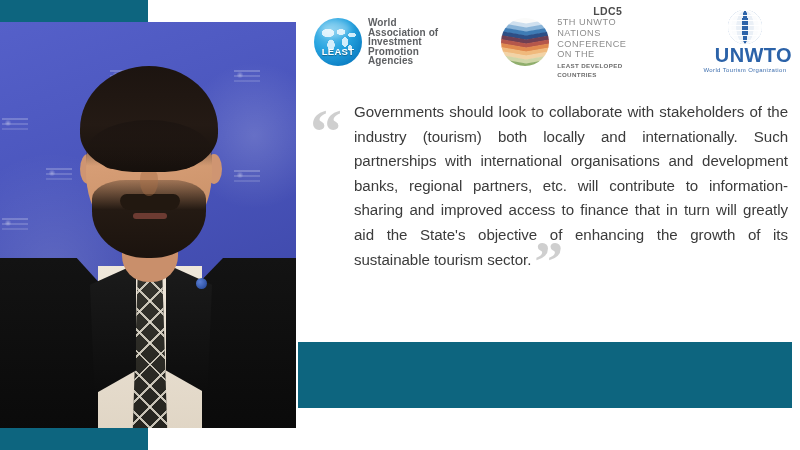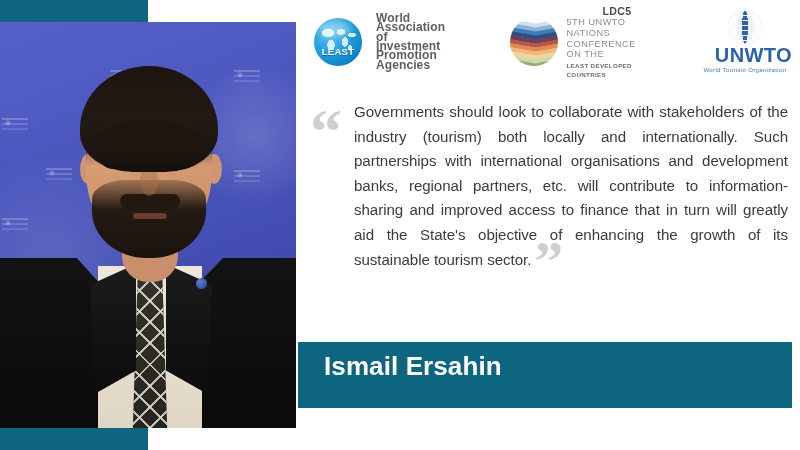--- a/index.html
+++ b/index.html
@@ -188,22 +188,22 @@
     position:absolute; left:0; right:0; bottom:9px;
     text-align:center; color:#fff;
     font-size:9.5px; font-weight:bold; letter-spacing:.3px;
     text-shadow:0 1px 1px rgba(0,0,0,.35);
   }
   .waipa-globe .shine {
     position:absolute; left:5px; top:3px; width:32px; height:16px;
     border-radius:50%; background:rgba(255,255,255,.3); filter:blur(3px);
   }
   .waipa-text {
-    font-size:12px; line-height:9.4px; color:#5d5f62; font-weight:600;
-    letter-spacing:.1px; white-space:pre-line;margin-left:8px;
+    font-size:10px; line-height:9.4px; color:#5d5f62; font-weight:600;
+    letter-spacing:.1px; white-space:pre-line;
   }
 
   .logo-ldc5 { display:flex; align-items:center; gap:8px; margin-left:56px; }
   .ldc5-mark {
     position:relative; width:48px; height:48px; border-radius:50%;
     overflow:hidden; flex:none; background:#fbfbfa;
   }
   .ldc5-mark .chev {
     position:absolute; left:-6px; width:62px; height:10px;
     clip-path:polygon(0 0, 50% 55%, 100% 0, 100% 45%, 50% 100%, 0 45%);
@@ -378,16 +378,15 @@
     </div>
 
   </div>
 
   <div class="quote-wrap">
     <span class="qmark-open">“</span>
     <div class="quote-text"><span>Governments should look to collaborate with stakeholders of the industry (tourism) both locally and internationally. Such partnerships with international organisations and development banks, regional partners, etc. will contribute to information-sharing and improved access to finance that in turn will greatly aid the State's objective of enhancing the growth of its sustainable tourism sector.</span><span class="qmark-close">”</span></div>
   </div>
 
   <div class="name-banner">
-    <div class="name">Ismail Ersahin</div>
   </div>
 
 </div>
 
 </body></html>

